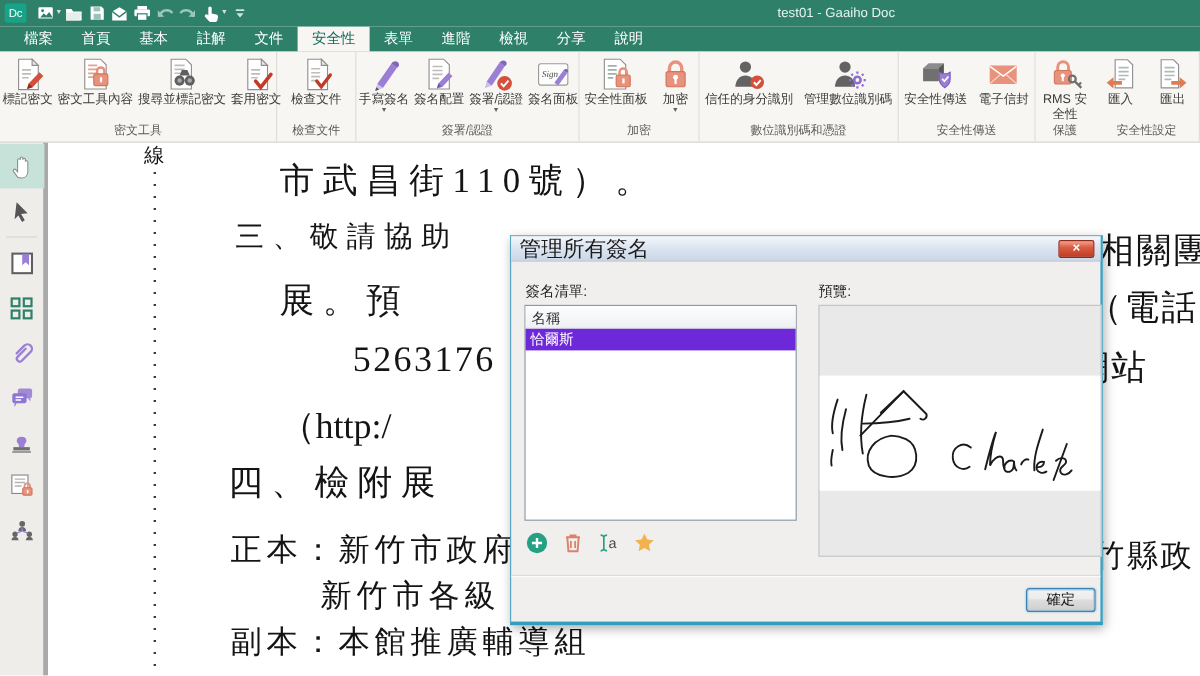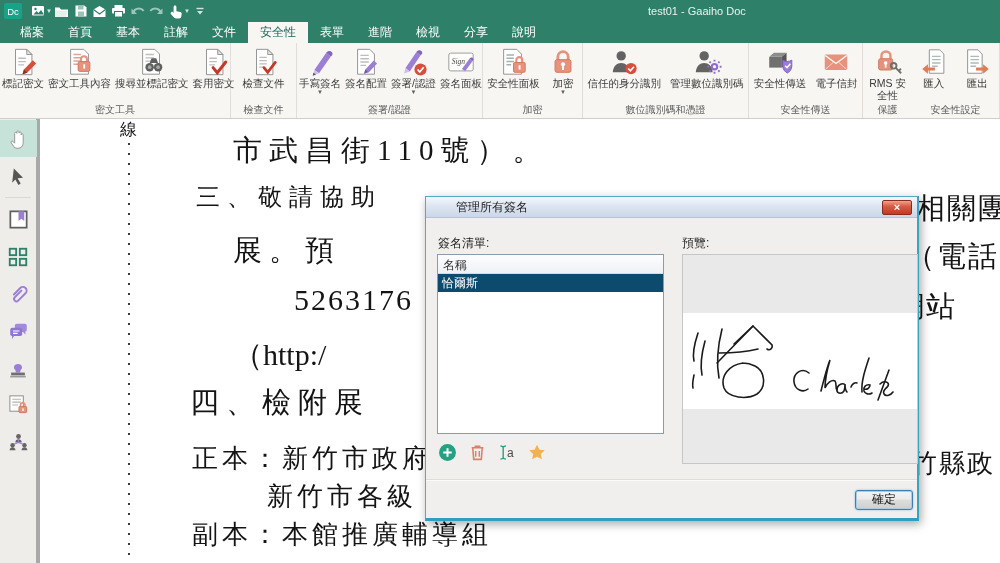--- a/index.html
+++ b/index.html
@@ -43,30 +43,30 @@
   .frag { position:absolute; white-space:nowrap; }
   .dotline { position:absolute; left:88px; top:24px; bottom:0; width:2px;
              background-image:repeating-linear-gradient(to bottom,#3a3a3a 0 2px,transparent 2px 10px); }
 
   
   .dialog { position:absolute; left:425px; top:196px; width:494px; height:325px; background:#F0EFED;
             border:1px solid #57A8C4; border-right:2px solid #3BA2C2; border-bottom:3px solid #2E9FBE;
             box-shadow:2px 3px 9px rgba(0,0,0,.35); z-index:10; }
   .dlg-titlebar { height:21px; background:linear-gradient(#F5F8FC,#DDE5F1 45%,#CBD7E8); border-bottom:1px solid #B9C4D3;
                   display:flex; align-items:center; padding:0 5px 0 7px; }
-  .dlg-title { font-size:12px; color:#1c1c1c; flex:1;margin-left:23px; }
+  .dlg-title { font-size:18px; color:#1c1c1c; flex:1; }
   .dlg-close { width:30px; height:15px; background:linear-gradient(#F2A38B,#D95C44 40%,#C03B23);
                border:1px solid #8D2A1B; border-radius:2px; color:#fff; font-size:11px; line-height:12px;
                text-align:center; font-weight:bold; }
   .dlg-body { position:relative; height:360px; font-size:12px; color:#222; }
   .dlg-label { position:absolute; font-size:12px; }
   .listbox { position:absolute; left:11px; top:36px; width:227px; height:180px; background:#fff; border:1px solid #8E9AA6; }
   .list-header { height:19px; background:linear-gradient(#FDFDFE,#EFF1F4); border-bottom:1px solid #D8DBDE;
                  font-size:12px; color:#333; padding:2px 0 0 5px; }
-  .list-row.selected { height:18px; background:#0c4a6e; color:#fff; font-size:12px; padding:1px 0 0 4px; }
+  .list-row.selected { height:18px; background:#6d28d9; color:#fff; font-size:12px; padding:1px 0 0 4px; }
   .list-toolbar { position:absolute; left:11px; top:224px; display:flex; gap:10px; align-items:center; }
   .lt-btn { width:20px; height:20px; display:flex; align-items:center; justify-content:center; }
   .preview-box { position:absolute; left:256px; top:36px; width:236px; height:210px; background:#E9E9E9; border:1px solid #C6C6C6; }
   .sig-band { position:absolute; left:0; top:58px; width:100%; height:96px; background:#fff; }
   .dlg-sep { position:absolute; left:0; top:261px; width:100%; border-top:1px solid #DFDCD8; border-bottom:1px solid #FBFAF9; }
   .ok-btn { position:absolute; left:429px; top:272px; width:58px; height:20px;
             background:linear-gradient(#F4F4F4,#EBEBEB 45%,#DDDDDD 50%,#CFCFCF);
             border:1px solid #3C7FB1; border-radius:3px; font-size:12px; color:#111; text-align:center; line-height:17px;
             box-shadow:0 0 0 1px #A9CCE4 inset, 0 0 2px #7EB4D8; }
 </style>

